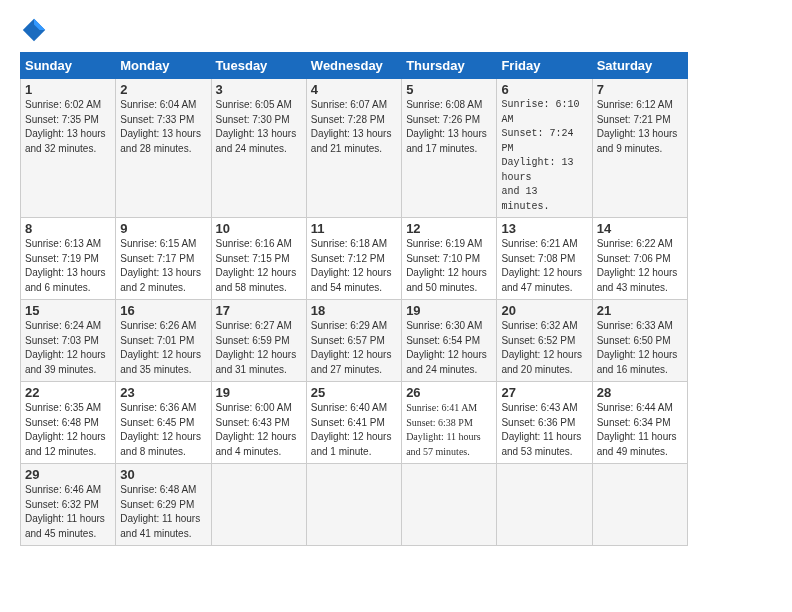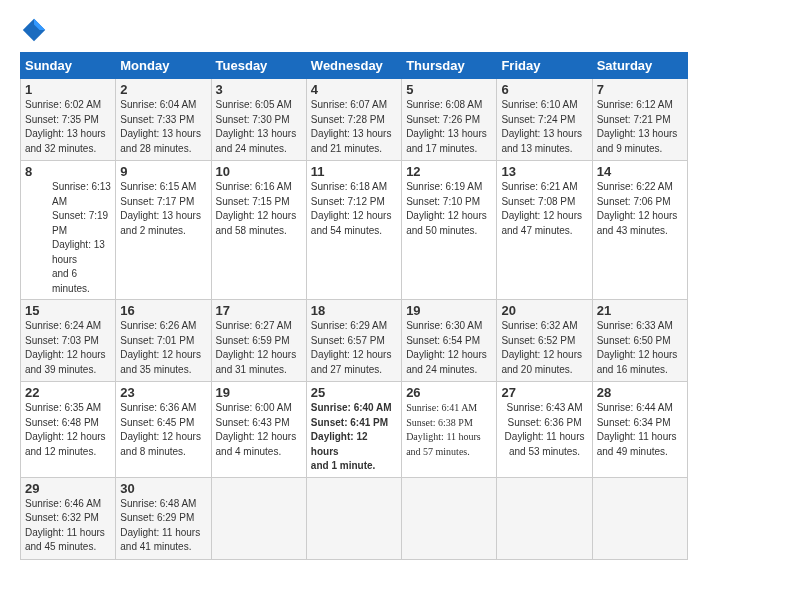--- a/index.html
+++ b/index.html
@@ -162,37 +162,37 @@
           </td>
           <td>
             <span class="day-num">5</span>
             <div class="day-detail" style="white-space: pre-line;">Sunrise: 6:08 AM
 Sunset: 7:26 PM
 Daylight: 13 hours
 and 17 minutes.</div>
           </td>
           <td>
             <span class="day-num">6</span>
-            <div class="day-detail" style="white-space: pre-line;">Sunrise: 6:10 AM
+            <div class="day-detail" style="white-space: pre-line; font-family: Liberation Mono, monospace;">Sunrise: 6:10 AM
 Sunset: 7:24 PM
 Daylight: 13 hours
 and 13 minutes.</div>
           </td>
           <td>
             <span class="day-num">7</span>
             <div class="day-detail" style="white-space: pre-line;">Sunrise: 6:12 AM
 Sunset: 7:21 PM
 Daylight: 13 hours
 and 9 minutes.</div>
           </td>
         </tr>
         <tr>
           <td>
             <span class="day-num">8</span>
-            <div class="day-detail" style="white-space: pre-line; margin-left: 27px;">Sunrise: 6:13 AM
+            <div class="day-detail" style="white-space: pre-line;">Sunrise: 6:13 AM
 Sunset: 7:19 PM
 Daylight: 13 hours
 and 6 minutes.</div>
           </td>
           <td>
             <span class="day-num">9</span>
             <div class="day-detail" style="white-space: pre-line;">Sunrise: 6:15 AM
 Sunset: 7:17 PM
 Daylight: 13 hours
 and 2 minutes.</div>
@@ -301,35 +301,35 @@
           </td>
           <td>
             <span class="day-num">19</span>
             <div class="day-detail" style="white-space: pre-line;">Sunrise: 6:00 AM
 Sunset: 6:43 PM
 Daylight: 12 hours
 and 4 minutes.</div>
           </td>
           <td>
             <span class="day-num">25</span>
-            <div class="day-detail" style="white-space: pre-line; font-weight: bold;">Sunrise: 6:40 AM
+            <div class="day-detail" style="white-space: pre-line;">Sunrise: 6:40 AM
 Sunset: 6:41 PM
 Daylight: 12 hours
 and 1 minute.</div>
           </td>
           <td>
             <span class="day-num">26</span>
             <div class="day-detail" style="white-space: pre-line; font-family: Liberation Serif, serif;">Sunrise: 6:41 AM
 Sunset: 6:38 PM
 Daylight: 11 hours
 and 57 minutes.</div>
           </td>
           <td>
             <span class="day-num">27</span>
-            <div class="day-detail" style="white-space: pre-line; text-align: center;">Sunrise: 6:43 AM
+            <div class="day-detail" style="white-space: pre-line;">Sunrise: 6:43 AM
 Sunset: 6:36 PM
 Daylight: 11 hours
 and 53 minutes.</div>
           </td>
           <td>
             <span class="day-num">28</span>
             <div class="day-detail" style="white-space: pre-line;">Sunrise: 6:44 AM
 Sunset: 6:34 PM
 Daylight: 11 hours
 and 49 minutes.</div>

